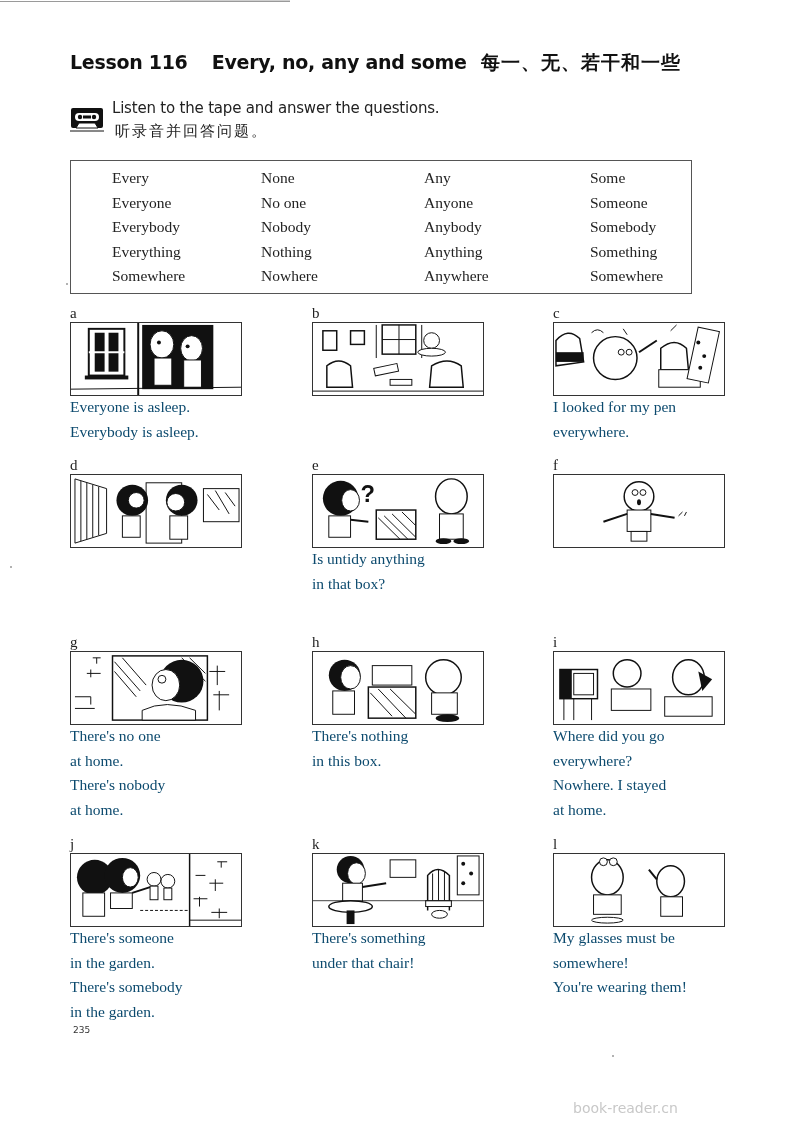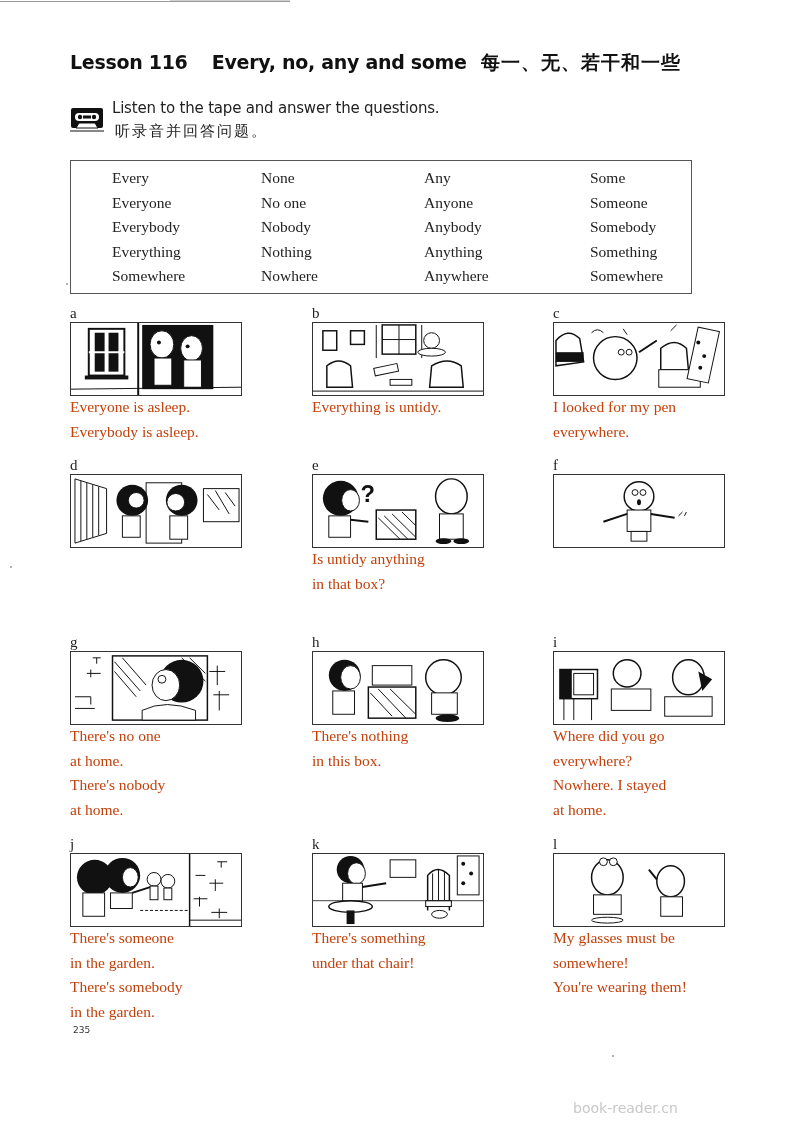--- a/index.html
+++ b/index.html
@@ -16,21 +16,21 @@
   .instr-zh { position: absolute; left: 115px; top: 122px; font-family: "DejaVu Serif", serif; font-size: 15px; color: #222; white-space: nowrap; letter-spacing: 2px; }
 
   .word-box { position: absolute; left: 70px; top: 160px; width: 622px; height: 134px; border: 1px solid #555; box-sizing: border-box; }
   .word-col { position: absolute; top: 8px; font-family: "Liberation Serif", serif; font-size: 15.5px; color: #222; }
   .word-col div { height: 24.5px; line-height: 18px; white-space: nowrap; }
 
   .panel { position: absolute; width: 180px; }
   .panel-letter { font-family: "Liberation Serif", serif; font-size: 15px; color: #222; height: 10px; line-height: 10px; margin-bottom: 0; position: relative; top: -4px; }
   .panel-image { width: 172px; height: 74px; border: 1px solid #333; box-sizing: border-box; background: #fff; overflow: hidden; position: relative; }
   .panel-image svg { display: block; width: 100%; height: 100%; }
-  .caption { font-family: "Liberation Serif", serif; font-size: 15.5px; color: #c2410c; margin-top: 2px; }
+  .caption { font-family: "Liberation Serif", serif; font-size: 15.5px; color: #0c4a6e; margin-top: 2px; }
   .caption div { height: 24.5px; line-height: 18px; white-space: nowrap; }
 
   .page-number { position: absolute; left: 73px; top: 1025px; font-family: "DejaVu Sans", sans-serif; font-size: 9px; color: #333; }
   .watermark { position: absolute; left: 529px; top: 1100px; font-family: "DejaVu Sans", sans-serif; font-size: 14px; color: #c8c8c8; margin-left: 44px; }
   .speck { position: absolute; width: 2px; height: 2px; background: #999; border-radius: 1px; }
 </style>
 </head>
 <body>
 
 <div class="top-rule"></div>
@@ -126,23 +126,20 @@
         <line x1="110" y1="2" x2="110" y2="36" stroke="#111"></line>
       <circle cx="120" cy="18" r="8" fill="#fff" stroke="#111"></circle>
       <ellipse cx="120" cy="30" rx="14" ry="4" fill="#fff" stroke="#111"></ellipse>
       <path d="M14 44 Q26 34 38 44 L40 66 L14 66 Z" fill="#fff" stroke="#111" stroke-width="1.5"></path>
       <path d="M120 44 Q136 34 150 44 L152 66 L118 66 Z" fill="#fff" stroke="#111" stroke-width="1.5"></path>
       <rect x="62" y="44" width="24" height="8" fill="#fff" stroke="#111" transform="rotate(-12 74 48)"></rect>
       <rect x="78" y="58" width="22" height="6" fill="#fff" stroke="#111"></rect>
       <line x1="0" y1="70" x2="172" y2="70" stroke="#111"></line>
     </svg>
   </div>
-  <div class="caption">
-    <div>Everything is untidy.</div>
-  </div>
 </div>
 
 <div class="panel" style="left:553px; top:312px;">
   <div class="panel-letter">c</div>
   <div class="panel-image">
     <svg viewBox="0 0 172 74" preserveAspectRatio="none">
       <path d="M2 18 Q14 4 26 16 L30 40 L2 44 Z" fill="#fff" stroke="#111" stroke-width="1.5"></path>
       <rect x="2" y="30" width="28" height="10" fill="#111"></rect>
       <circle cx="62" cy="36" r="22" fill="#fff" stroke="#111" stroke-width="1.5"></circle>
       <circle cx="68" cy="30" r="3" fill="#fff" stroke="#111"></circle>

